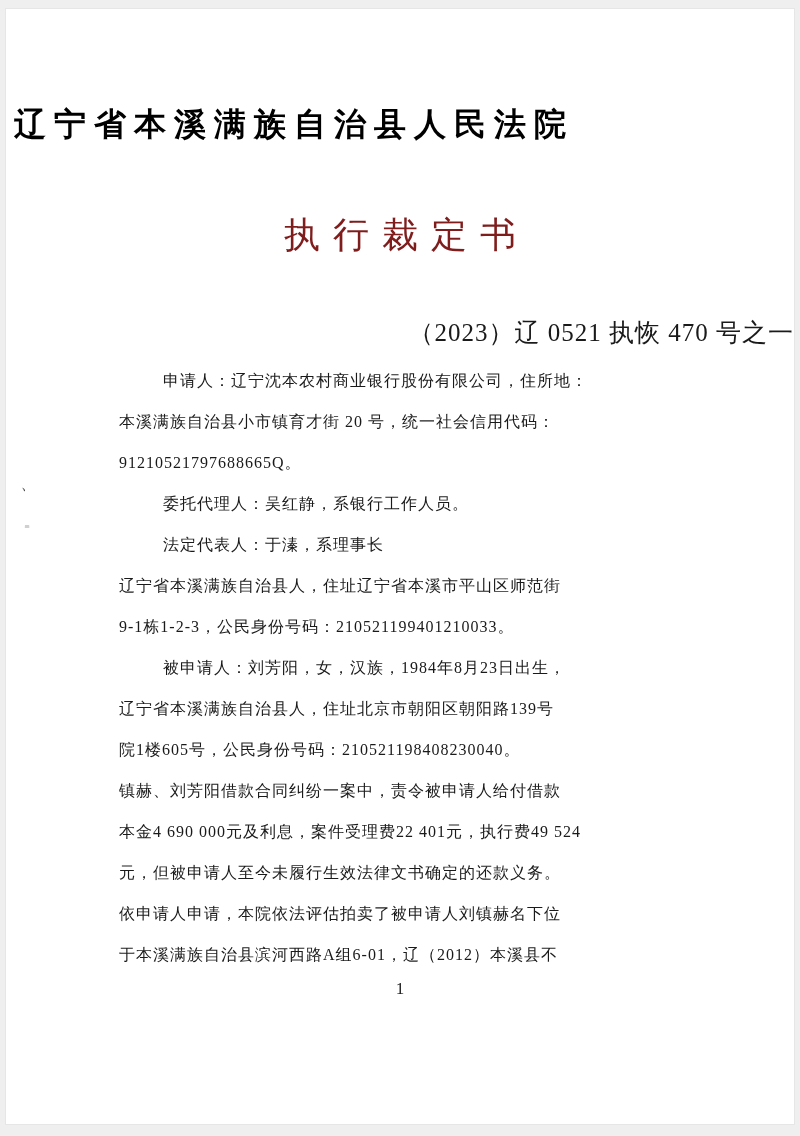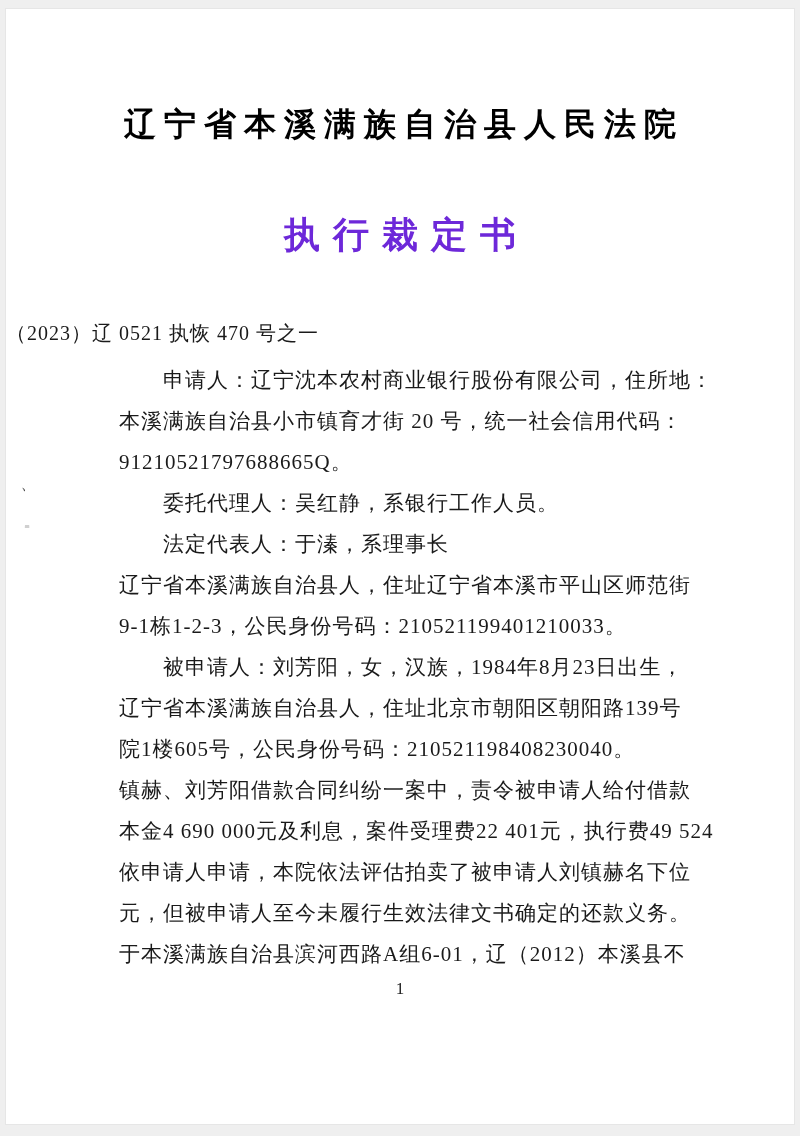--- a/index.html
+++ b/index.html
@@ -14,53 +14,54 @@
     position: absolute;
     left: 5px; top: 8px;
     width: 790px; height: 1117px;
     background: #ffffff;
     border: 1px solid #e6e6e6;
     box-sizing: border-box;
     overflow: hidden;
   }
   .court-name {
     margin: 95px 0 0 0;
-    text-align: center;
+    text-align: left;
     font-size: 32px;
     font-weight: bold;
     letter-spacing: 8px;
     padding-left: 8px; 
     line-height: 40px;
     color: #000;
     white-space: nowrap;
   }
   .doc-title {
     margin: 70px 0 0 0;
     text-align: center;
     font-size: 36px;
-    font-weight: bold;
+    font-weight: normal;
     letter-spacing: 13px;
     padding-left: 13px;
     line-height: 42px;
-    color: #6d28d9;
+    color: #7f1d1d;
     white-space: nowrap;
   }
   .case-number {
     margin-top: 56px;
-    font-size: 20px;
+    text-align: right;
+    font-size: 25px;
     letter-spacing: 1px;
     line-height: 42px;
     font-weight: 500;
     white-space: nowrap;
   }
   .body-text {
     margin-top: 6px;
     padding-left: 113px;
     padding-right: 70px;
-    font-size: 21px;
+    font-size: 16px;
     letter-spacing: 1px;
     line-height: 41px;
     font-weight: 500;
   }
   .line { white-space: nowrap; }
   .line.indent { text-indent: 44px; }
   .page-number {
     margin-top: 4px;
     text-align: center;
     font-size: 17px;
@@ -94,20 +95,20 @@
     <div class="line">91210521797688665Q。</div>
     <div class="line indent">委托代理人：吴红静，系银行工作人员。</div>
     <div class="line indent">法定代表人：于溱，系理事长</div>
     <div class="line">辽宁省本溪满族自治县人，住址辽宁省本溪市平山区师范街</div>
     <div class="line">9-1栋1-2-3，公民身份号码：210521199401210033。</div>
     <div class="line indent">被申请人：刘芳阳，女，汉族，1984年8月23日出生，</div>
     <div class="line">辽宁省本溪满族自治县人，住址北京市朝阳区朝阳路139号</div>
     <div class="line">院1楼605号，公民身份号码：210521198408230040。</div>
     <div class="line">镇赫、刘芳阳借款合同纠纷一案中，责令被申请人给付借款</div>
     <div class="line">本金4 690 000元及利息，案件受理费22 401元，执行费49 524</div>
+    <div class="line">元，但被申请人至今未履行生效法律文书确定的还款义务。</div>
     <div class="line">依申请人申请，本院依法评估拍卖了被申请人刘镇赫名下位</div>
-    <div class="line">元，但被申请人至今未履行生效法律文书确定的还款义务。</div>
     <div class="line">于本溪满族自治县滨河西路A组6-01，辽（2012）本溪县不</div>
   </div>
 
   <div class="page-number">1</div>
 
 </div>
 
 </body></html>

